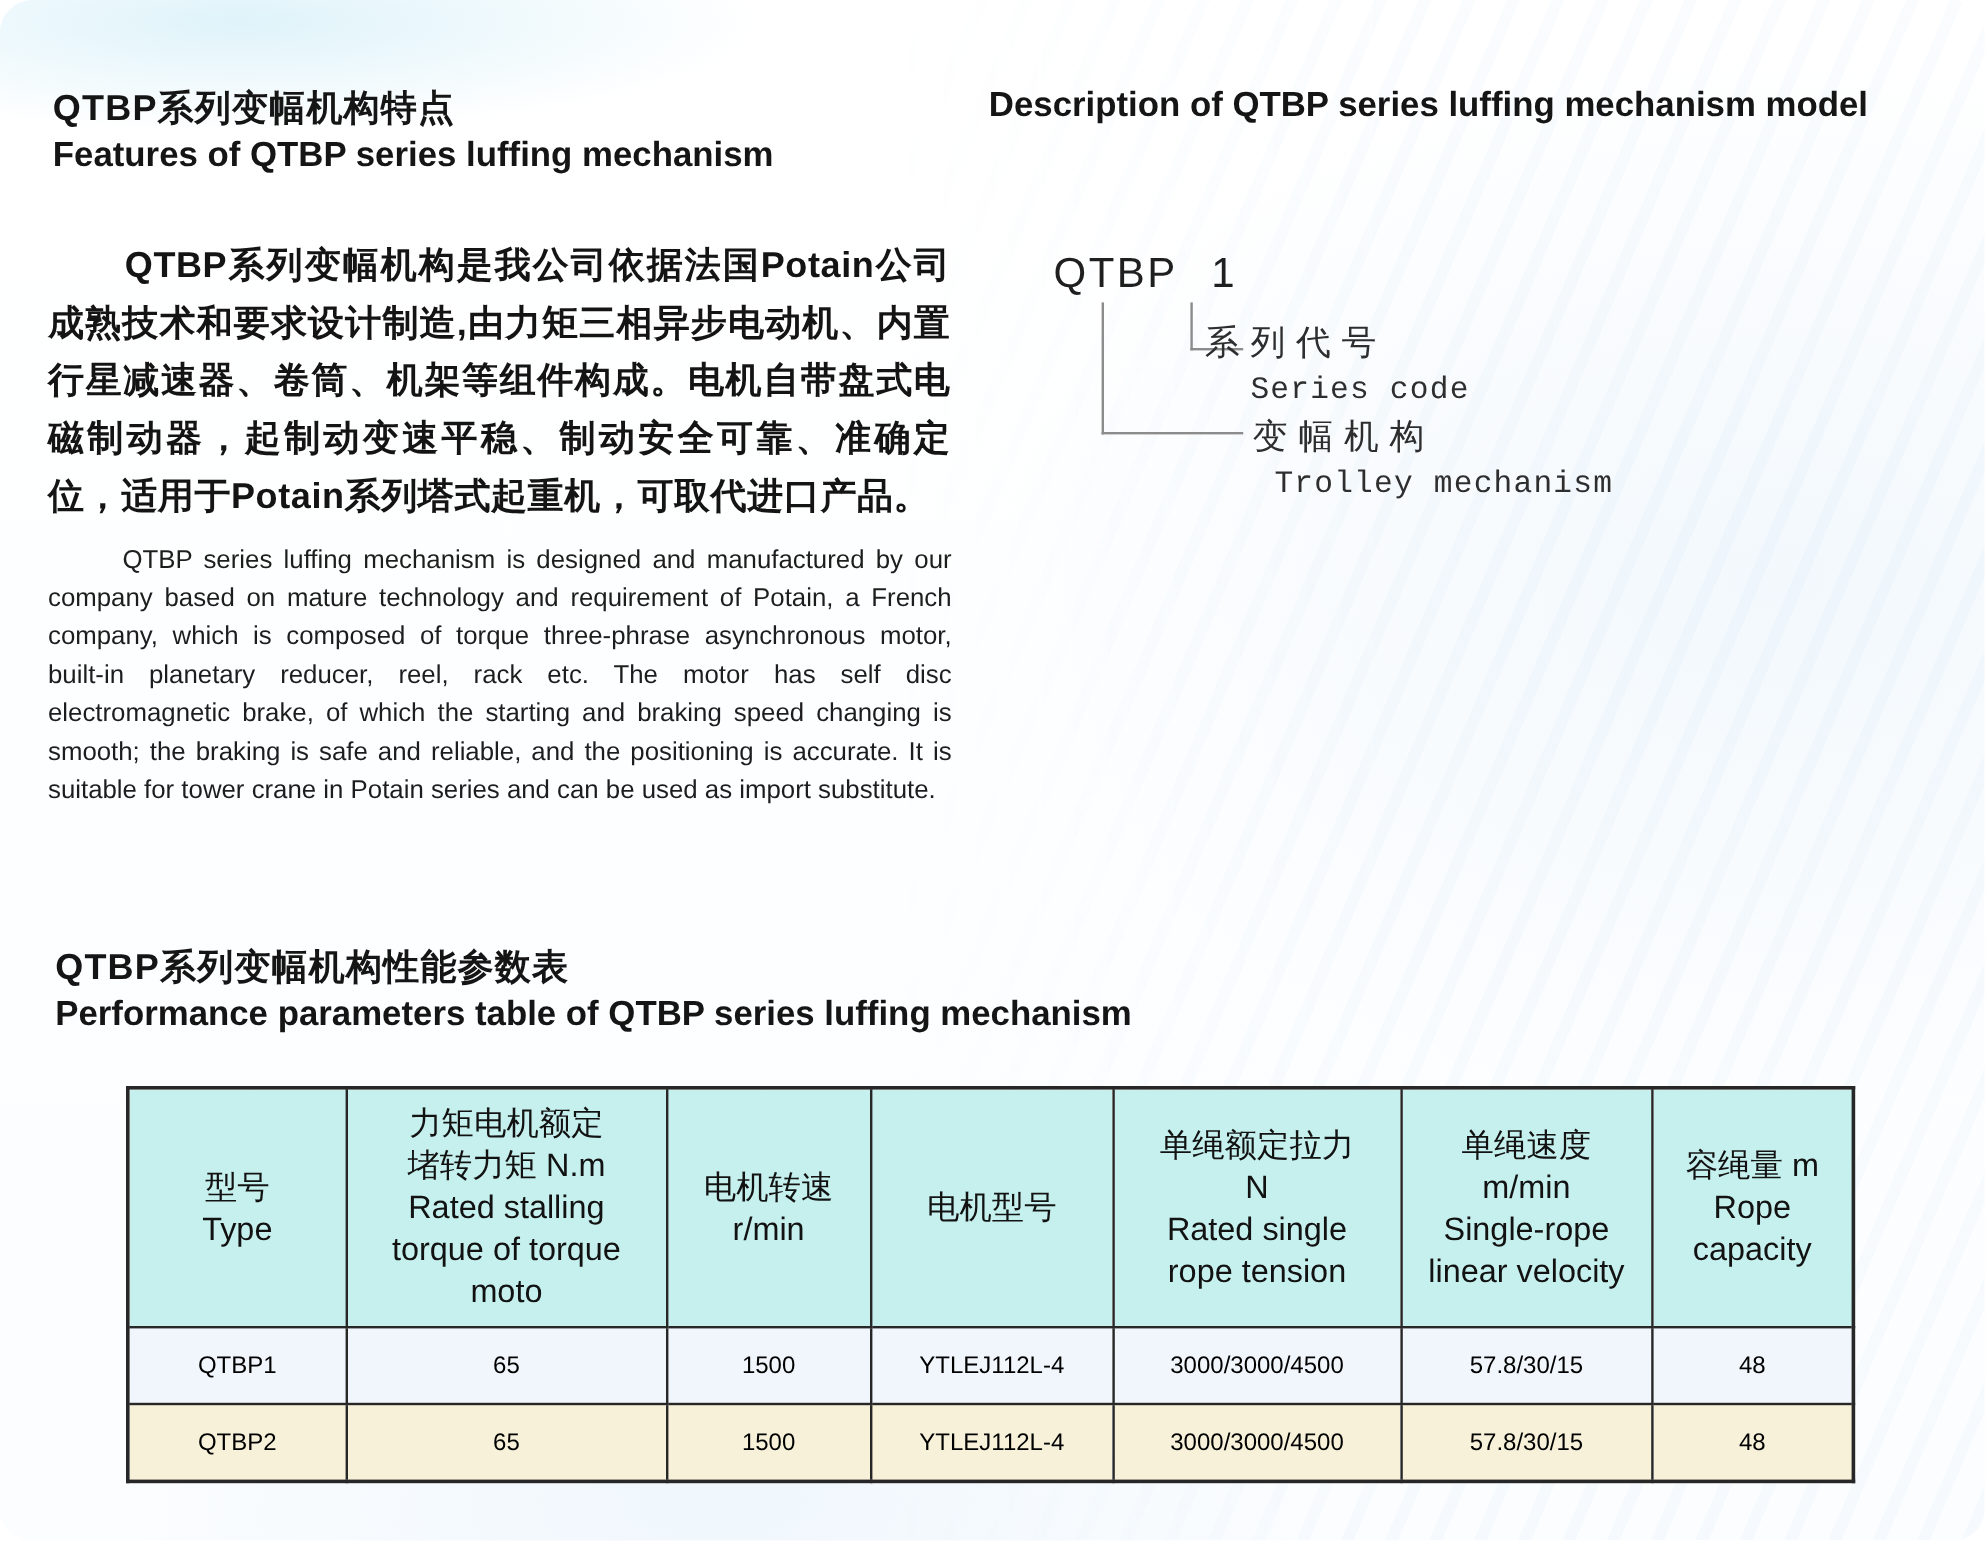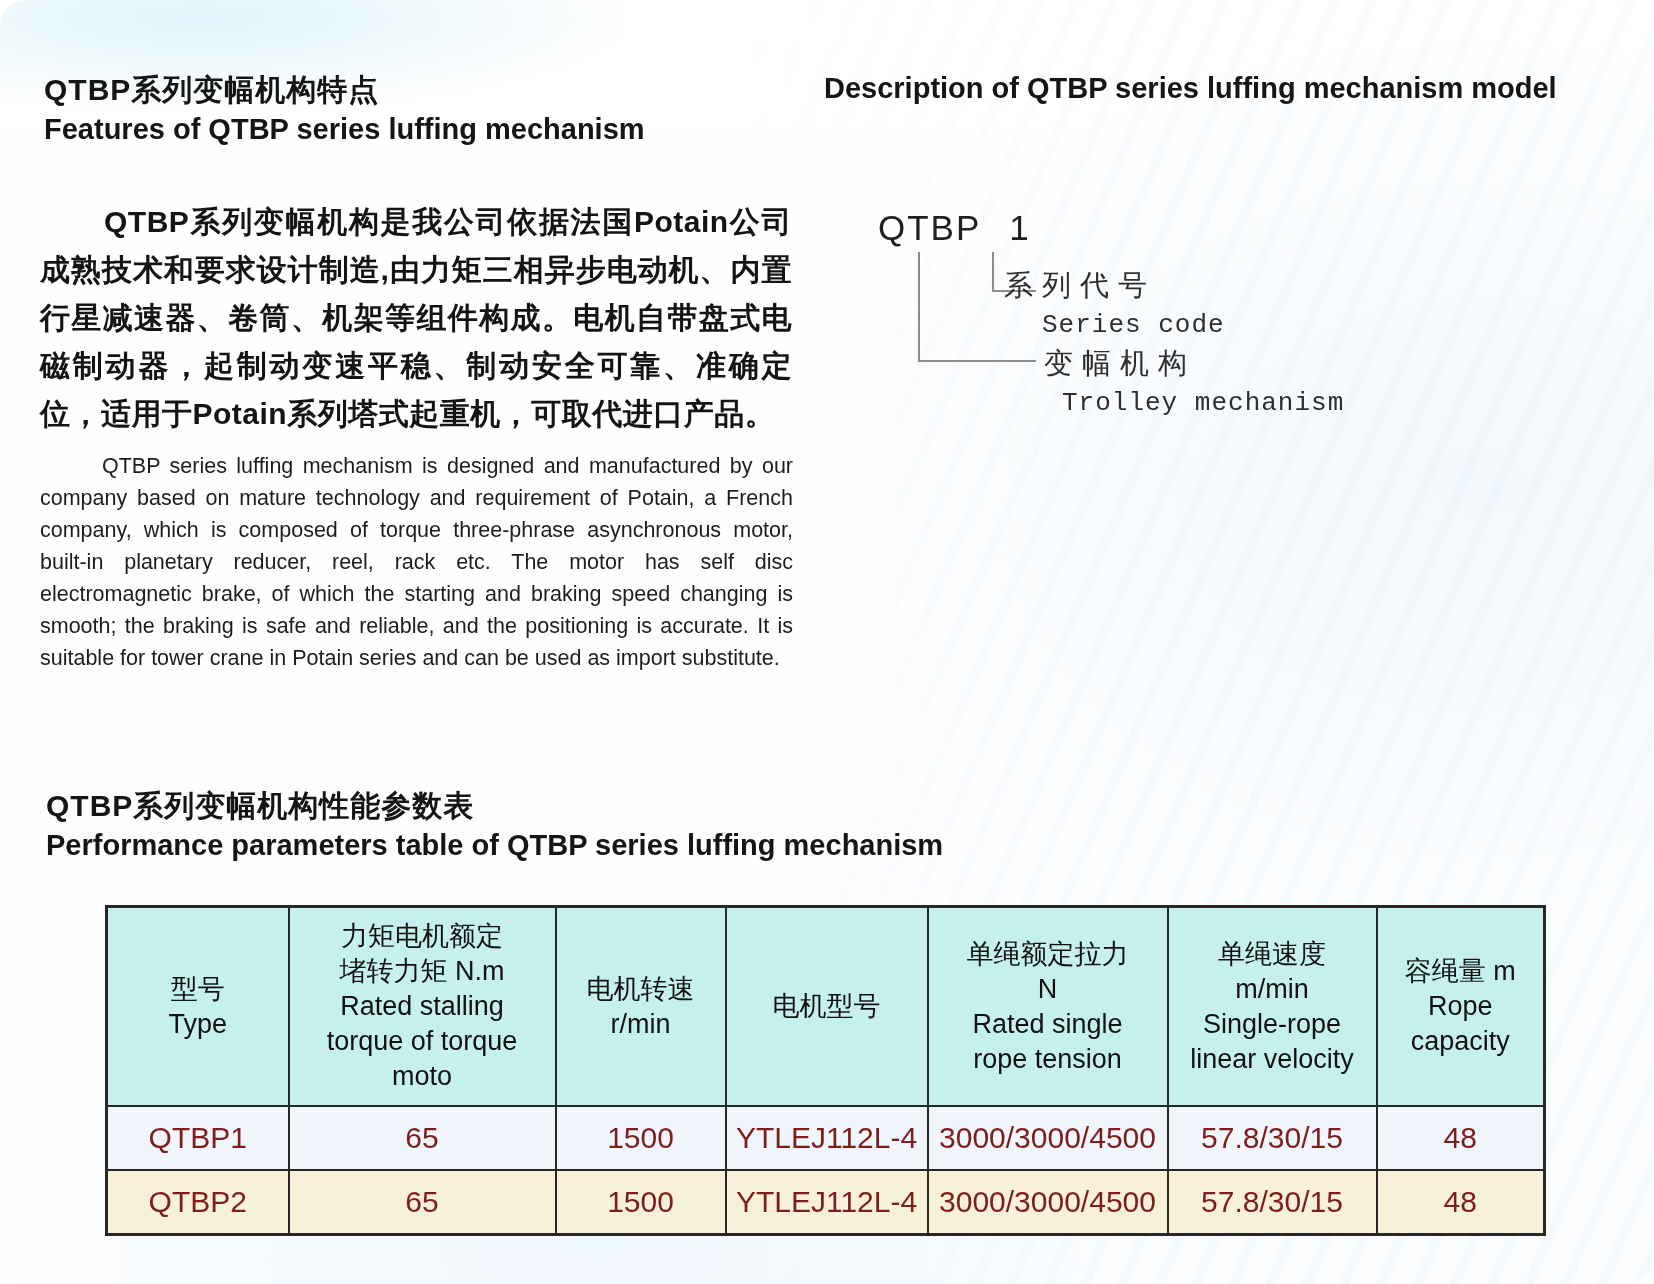--- a/index.html
+++ b/index.html
@@ -46,21 +46,21 @@
     border:3px solid #272727;
   }
   table.params th, table.params td{
     border:2px solid #272727; text-align:center; vertical-align:middle;
     overflow:hidden; padding:0 4px;
   }
   table.params thead th{
     height:197px; background:#c6f0ee; font-weight:normal;
     font-size:27px; line-height:35px; white-space:pre-line; color:#121212;
   }
-  table.params tbody td{height:62px; font-size:30px; color:#7f1d1d;}
+  table.params tbody td{height:62px; font-size:20px; color:#000000;}
   tr.row-a td{background:#f0f6fb;}
   tr.row-b td{background:#f6f1d8;}
 </style>
 </head>
 <body>
 
 <div class="page">
   <div class="texture"></div>
 
   <div class="abs" style="left:44px; top:70px;">

